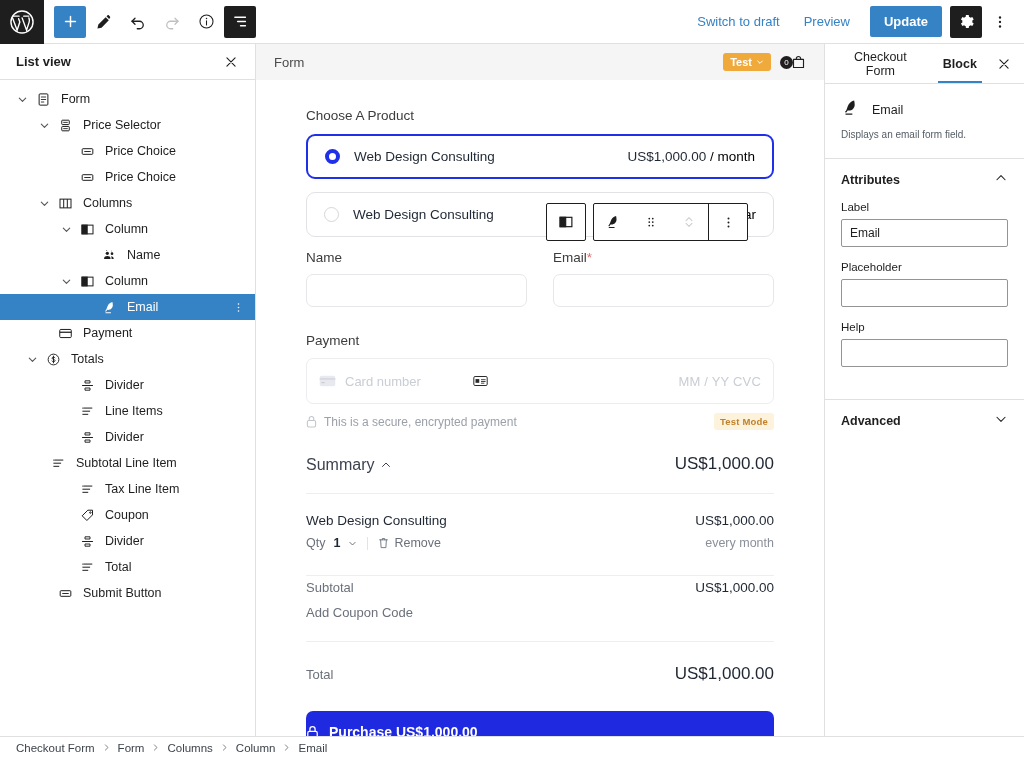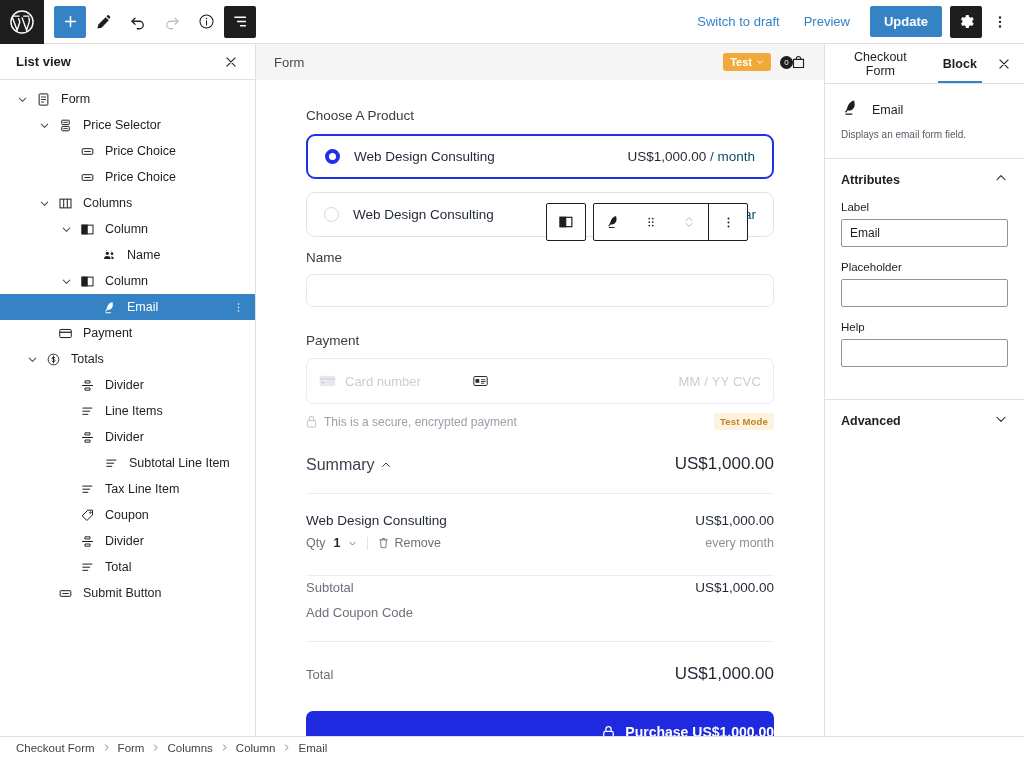--- a/index.html
+++ b/index.html
@@ -131,21 +131,21 @@
   .radio-outer {
     width: 15px; height: 15px; border-radius: 50%; border: 1px solid #d6d6db;
     flex: 0 0 15px; display:flex; align-items:center; justify-content:center;
     background: #fff;
   }
   .price-option.selected .radio-outer {
     border: 4px solid #2030e8; background: #fff;
   }
   .po-name { font-size: 13.5px; color: #1f2733; padding-left: 14px; font-weight: 400; }
   .po-price { margin-left: auto; font-size: 13.5px; color: #1f2733; }
-  .po-price .per { color: #0c4a6e; }
+  .po-price .per { color: #000000; }
   .po-price.faded { color: #b9bdc6; }
 
   .field-row { display: flex; gap: 26px; margin-top: 7px; }
   .field { flex: 1; }
   .field-label { font-size: 13.5px; color: #3c3c3c; margin-bottom: 9px; }
   .req { color: #e06c6c; }
   .text-input {
     width: 100%; height: 33px; border: 1px solid #e7e7ea; border-radius: 7px;
     background: #fff; font-family: inherit; font-size: 13px; padding: 0 11px;
     color: #1f2733;
@@ -189,21 +189,21 @@
   .tot-value { margin-left: auto; font-size: 13.5px; color: #1f2733; }
   .coupon-link { font-size: 13px; color: #6b707a; margin-top: 10px; cursor: pointer; }
 
   .grand-row { display: flex; align-items: baseline; margin-top: 22px; }
   .grand-label { font-size: 13px; color: #6b707a; }
   .grand-value { margin-left: auto; font-size: 17px; color: #1f2733; }
 
   .purchase-btn {
     margin-top: 27px; width: 100%; height: 42px; background: #1f2ae0; color: #fff;
     border: none; border-radius: 7px; font-size: 14px; font-weight: 600;
-    font-family: inherit; display: flex; align-items: center; justify-content: flex-end;
+    font-family: inherit; display: flex; align-items: center; justify-content: flex-start;
     gap: 10px; cursor: pointer;
   }
 
   
   .block-toolbar {
     position: absolute; display: flex; align-items: stretch; z-index: 30;
   }
   .bt-box {
     background: #fff; border: 1px solid #1e1e1e; border-radius: 2px;
     display: flex; align-items: center; height: 38px;
@@ -557,21 +557,21 @@
             </svg>
           </span>
           <span class="lv-icon">
             <svg width="15" height="15" viewBox="0 0 24 24" fill="none" stroke="currentColor" stroke-width="1.5">
               <path d="M4 12h16" stroke-width="1.8" stroke-linecap="round"></path>
               <path d="M8 4.5h8v3.5H8zM8 16h8v3.5H8z"></path>
             </svg>
           </span>
           <span class="lv-label">Divider</span>
         </div>
-        <div class="lv-row" style="padding-left: 80px;">
+        <div class="lv-row" style="padding-left: 27px;">
           <span class="lv-chev empty">
             <svg width="11" height="11" viewBox="0 0 24 24" fill="none" stroke="currentColor" stroke-width="2.4" stroke-linecap="round" stroke-linejoin="round">
               <path d="M5 9l7 7 7-7"></path>
             </svg>
           </span>
           <span class="lv-icon">
             <svg width="15" height="15" viewBox="0 0 24 24" fill="none" stroke="currentColor" stroke-width="1.6" stroke-linecap="round">
               <path d="M6 6.5h13M4.5 11.5h11M4.5 16.5h8"></path>
               <circle cx="4.5" cy="6.5" r=".9" fill="currentColor" stroke="none"></circle>
             </svg>
@@ -689,20 +689,26 @@
         <span class="po-name">Web Design Consulting</span>
         <span class="po-price faded">
           <span>US$10,000.00</span>
           <span class="per">/ year</span>
         </span>
       </div>
 
       <div class="field-row">
         <div class="field">
           <div class="field-label">Name</div>
+          <input class="text-input" type="text" placeholder="" style="">
+        </div>
+        <div class="field">
+          <div class="field-label">
+            <span>Email</span><span class="req">*</span>
+          </div>
           <input class="text-input" type="text" placeholder="" style="">
         </div>
       </div>
 
       <div class="pay-label">Payment</div>
       <div class="card-input">
         <svg width="17" height="12" viewBox="0 0 24 17" fill="none">
             <rect x="1" y="1" width="22" height="15" rx="2.5" fill="#e7e9ee"></rect>
             <rect x="3.2" y="10" width="5" height="1.6" rx=".8" fill="#c9cdd4"></rect>
             <rect x="1" y="4.4" width="22" height="2.4" fill="#d6d9e0"></rect>

